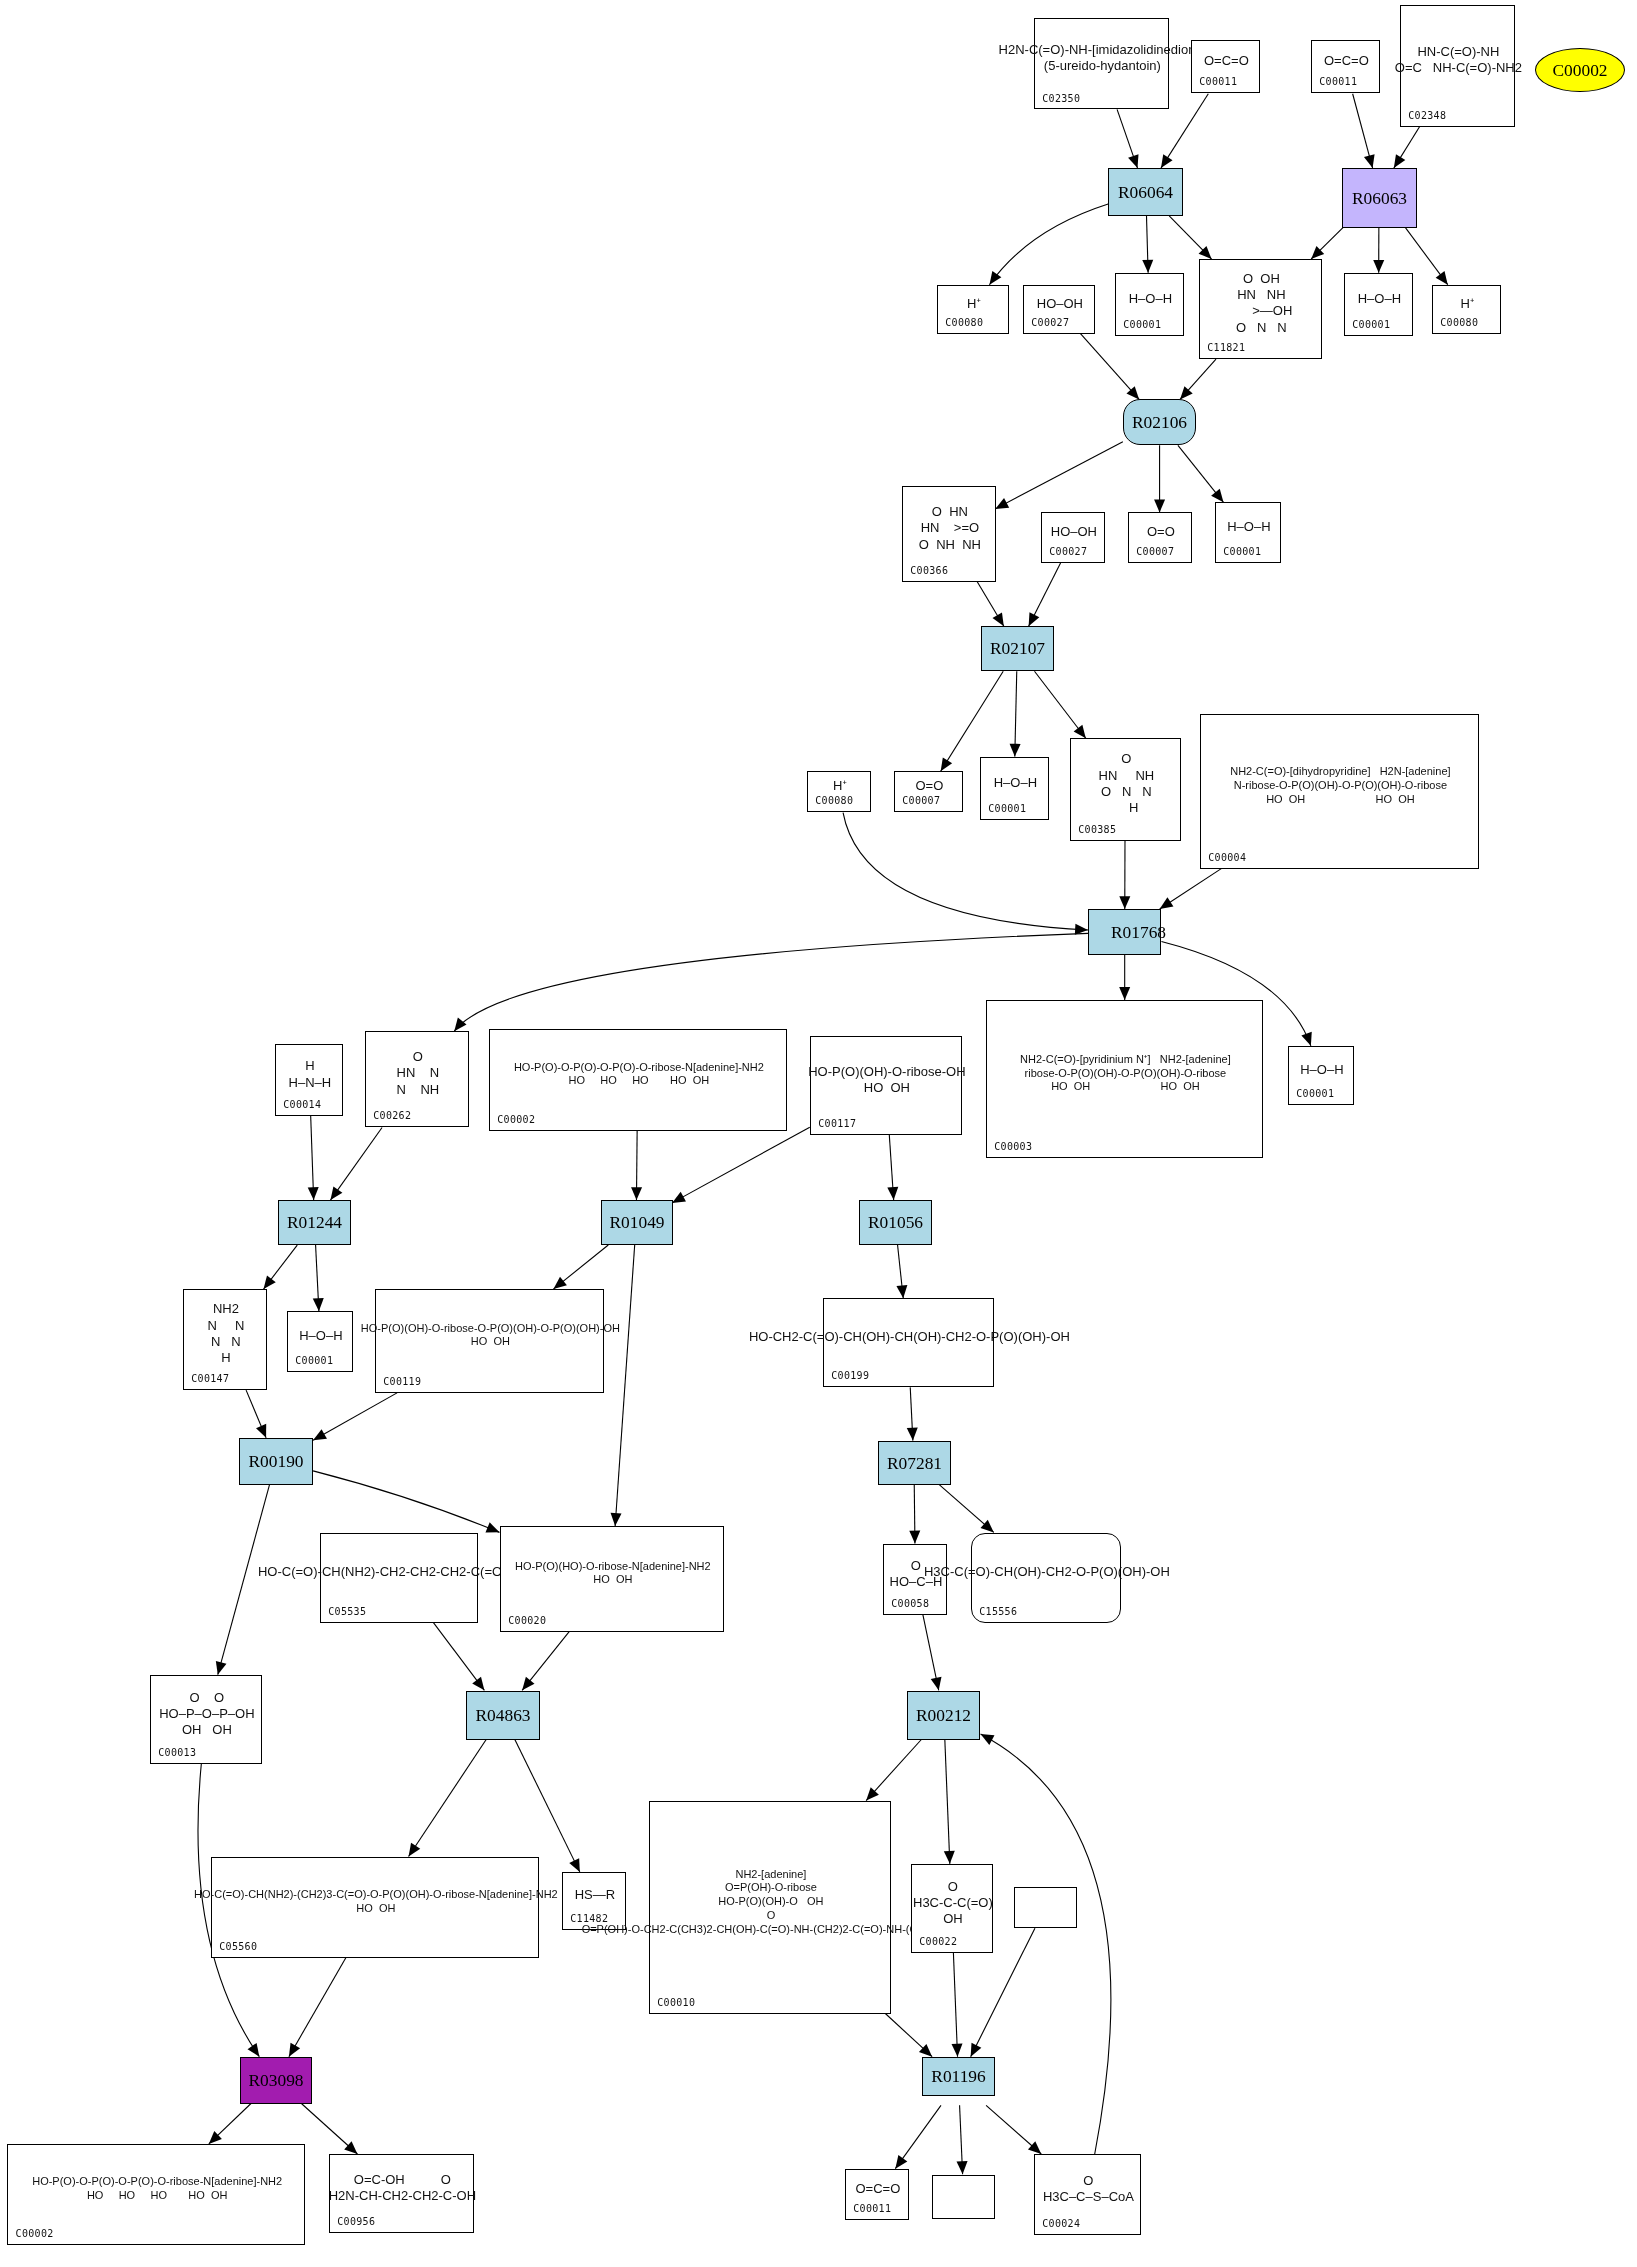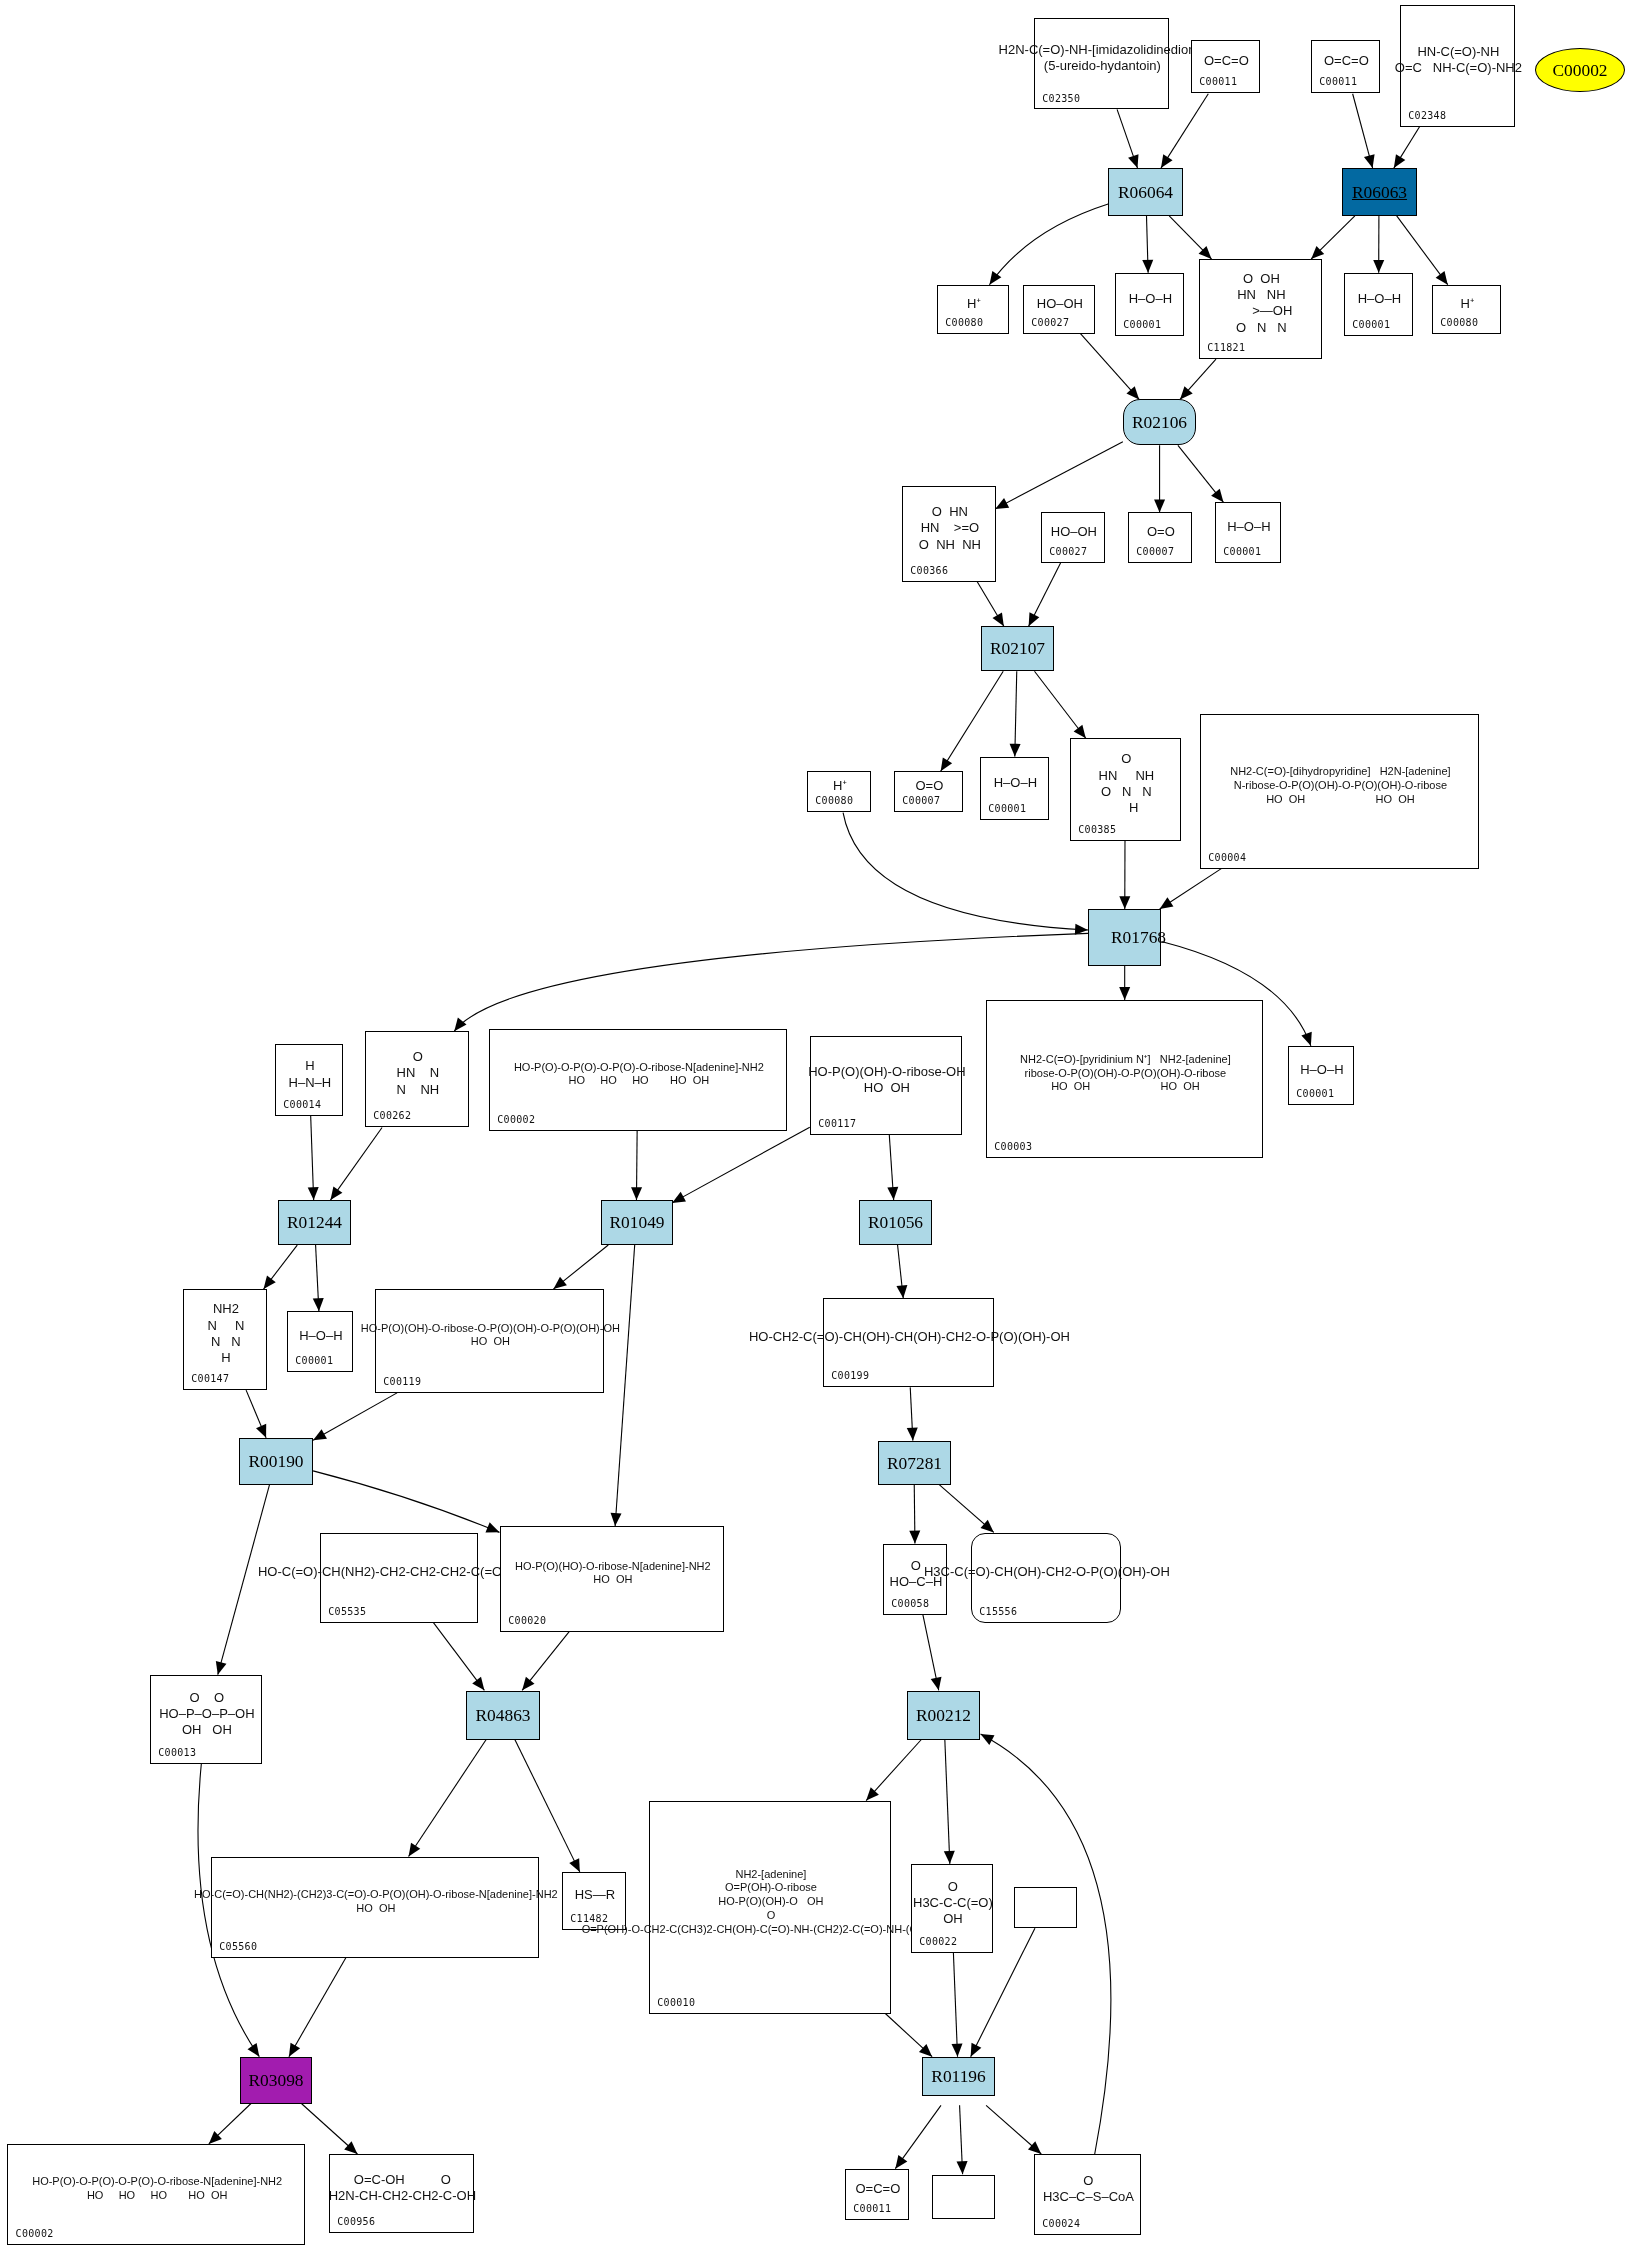--- a/index.html
+++ b/index.html
@@ -141,24 +141,24 @@
       <polygon points="975.1781376518219,2362 988.2309589908452,2354.1499136889115 978.4955381431187,2347.1341043330603" fill="#000"></polygon>
       <path d="M1045.1613545816733,2293 L1048.4482071713148,2368" fill="none" stroke="#000" stroke-width="1.2"></path>
       <polygon points="1048.4482071713148,2368 1053.8294961697036,2353.7507288356273 1041.841003223589,2354.2761209567716" fill="#000"></polygon>
       <path d="M1074.0404858299596,2293 L1134.1214574898786,2346" fill="none" stroke="#000" stroke-width="1.2"></path>
       <polygon points="1134.1214574898786,2346 1127.5918316616396,2332.2390412200607 1119.6534350435506,2341.238033337732" fill="#000"></polygon>
     </svg>
 
   <div class="ell" id="n-C00002" style="left: 1535px; top: 48px; width: 90px; height: 44px; background: rgb(255, 255, 0);">C00002</div>
 
   <div class="rxn" style="left: 1108px; top: 168px; width: 75px; height: 48px; background: rgb(173, 216, 230);">R06064</div>
-  <div class="rxn" style="left: 1342px; top: 168px; width: 75px; height: 48px; background: #0369a1; text-decoration: underline;">R06063</div>
+  <div class="rxn" style="left: 1342px; top: 168px; width: 75px; height: 60px; background: #c4b5fd;">R06063</div>
   <div class="rxn" style="left: 1123px; top: 399px; width: 73px; height: 46px; background: rgb(173, 216, 230); border-radius: 17px;">R02106</div>
   <div class="rxn" style="left: 981px; top: 626px; width: 73px; height: 45px; background: rgb(173, 216, 230);">R02107</div>
-  <div class="rxn" style="left: 1088px; top: 909px; width: 73px; height: 57px; background: rgb(173, 216, 230); padding-left: 28px;">R01768</div>
+  <div class="rxn" style="left: 1088px; top: 909px; width: 73px; height: 46px; background: rgb(173, 216, 230); padding-left: 28px;">R01768</div>
   <div class="rxn" style="left: 278px; top: 1200px; width: 73px; height: 45px; background: rgb(173, 216, 230);">R01244</div>
   <div class="rxn" style="left: 601px; top: 1200px; width: 72px; height: 45px; background: rgb(173, 216, 230);">R01049</div>
   <div class="rxn" style="left: 859px; top: 1200px; width: 73px; height: 45px; background: rgb(173, 216, 230);">R01056</div>
   <div class="rxn" style="left: 239px; top: 1438px; width: 74px; height: 47px; background: rgb(173, 216, 230);">R00190</div>
   <div class="rxn" style="left: 878px; top: 1441px; width: 73px; height: 44px; background: rgb(173, 216, 230);">R07281</div>
   <div class="rxn" style="left: 466px; top: 1691px; width: 74px; height: 49px; background: rgb(173, 216, 230);">R04863</div>
   <div class="rxn" style="left: 907px; top: 1691px; width: 73px; height: 49px; background: rgb(173, 216, 230);">R00212</div>
   <div class="rxn" style="left: 240px; top: 2057px; width: 72px; height: 47px; background: #a21caf;">R03098</div>
   <div class="rxn" style="left: 922px; top: 2057px; width: 73px; height: 39px; background: rgb(173, 216, 230);">R01196</div>
 

